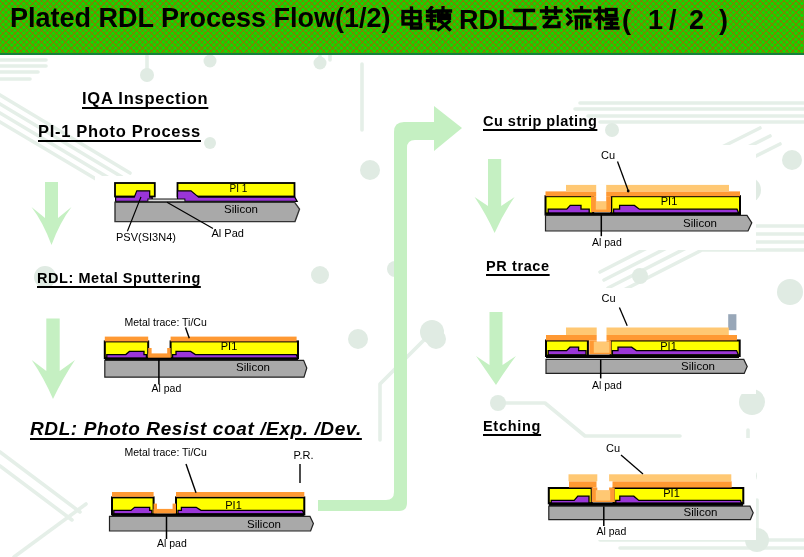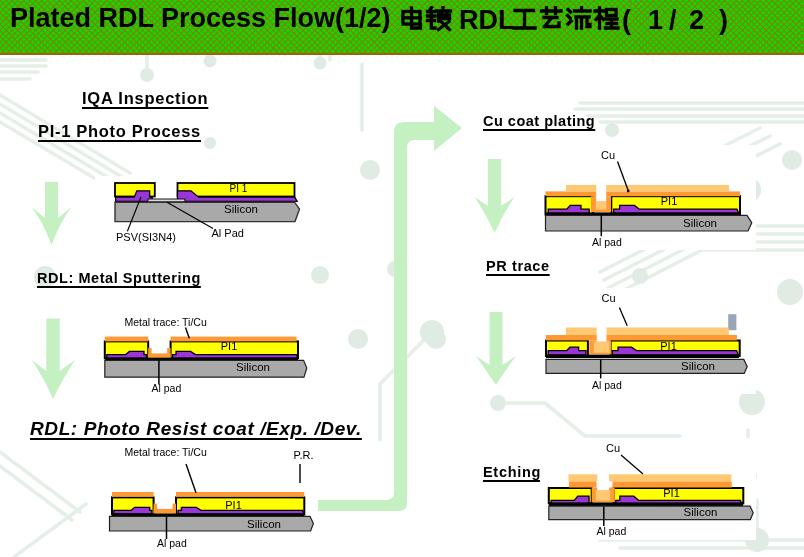--- a/index.html
+++ b/index.html
@@ -1,18 +1,18 @@
 <!DOCTYPE html>
 <html><head>
 <meta charset="utf-8">
 <style>
 html,body{margin:0;padding:0;}
 #pg{position:relative;width:804px;height:557px;overflow:hidden;background:#fff;font-family:"Liberation Sans",sans-serif;}
 #bg{position:absolute;left:0;top:0;}
-#hdr{position:absolute;left:0;top:0;width:804px;height:53px;background:#12d801;border-bottom:2px solid #a16207;}
+#hdr{position:absolute;left:0;top:0;width:804px;height:53px;background:#12d801;border-bottom:2px solid #15803d;}
 #t1{position:absolute;left:10px;top:3px;font-size:27px;font-weight:bold;color:#000;letter-spacing:0px;}
 .h{position:absolute;font-weight:bold;color:#000;text-decoration:underline;text-decoration-thickness:1.5px;text-underline-offset:3px;white-space:nowrap;}
 #ov{position:absolute;left:0;top:0;}
 </style>
 </head>
 <body>
 <div id="pg">
 <svg id="bg" width="804" height="557">
  <g stroke="#e5efe8" stroke-width="3.6" fill="none" stroke-linejoin="round" stroke-linecap="round">
   <path d="M0,60 H46"></path>
@@ -123,23 +123,23 @@
    <path d="M13,12 H24 M14,16.5 H23.5 M18.5,12 V21 M12.5,21 H25"></path>
   </g>
  </g>
  <text y="23" font-family="Liberation Sans,sans-serif" font-size="27" font-weight="bold" fill="#000"><tspan x="223">(</tspan><tspan x="249">1</tspan><tspan x="270">/</tspan><tspan x="290">2</tspan><tspan x="320">)</tspan></text>
 </svg>
 </div>
 <div class="h" style="left:40px;top:89px;font-size:16.5px;letter-spacing:0.75px;margin-left:42px;">IQA Inspection</div>
 <div class="h" style="left:38px;top:121.5px;font-size:16.5px;letter-spacing:0.7px;text-align:right;">PI-1 Photo Process</div>
 <div class="h" style="left:37px;top:270px;font-size:14.5px;letter-spacing:0.55px;">RDL: Metal Sputtering</div>
 <div class="h" style="left:30px;top:418px;font-size:19px;letter-spacing:0.6px;font-style:italic;">RDL: Photo Resist coat /Exp. /Dev.</div>
-<div class="h" style="left:483px;top:113px;font-size:14.5px;letter-spacing:0.5px;">Cu coat plating</div>
+<div class="h" style="left:483px;top:113px;font-size:14.5px;letter-spacing:0.5px;">Cu strip plating</div>
 <div class="h" style="left:486px;top:258px;font-size:14.5px;letter-spacing:0.6px;">PR trace</div>
-<div class="h" style="left:483px;top:418px;font-size:14.5px;letter-spacing:0.7px;margin-top:46px;">Etching</div>
+<div class="h" style="left:483px;top:418px;font-size:14.5px;letter-spacing:0.7px;">Etching</div>
 <svg id="ov" width="804" height="557" font-family="Liberation Sans,sans-serif">
 
 <g fill="#ffffff">
 <rect x="95" y="176" width="218" height="71"></rect>
 <rect x="98" y="312" width="214" height="84"></rect>
 <rect x="103" y="442" width="218" height="108"></rect>
 <rect x="540" y="145" width="216" height="105"></rect>
 <rect x="540" y="288" width="216" height="106"></rect>
 <rect x="540" y="438" width="216" height="102"></rect>
 </g>

